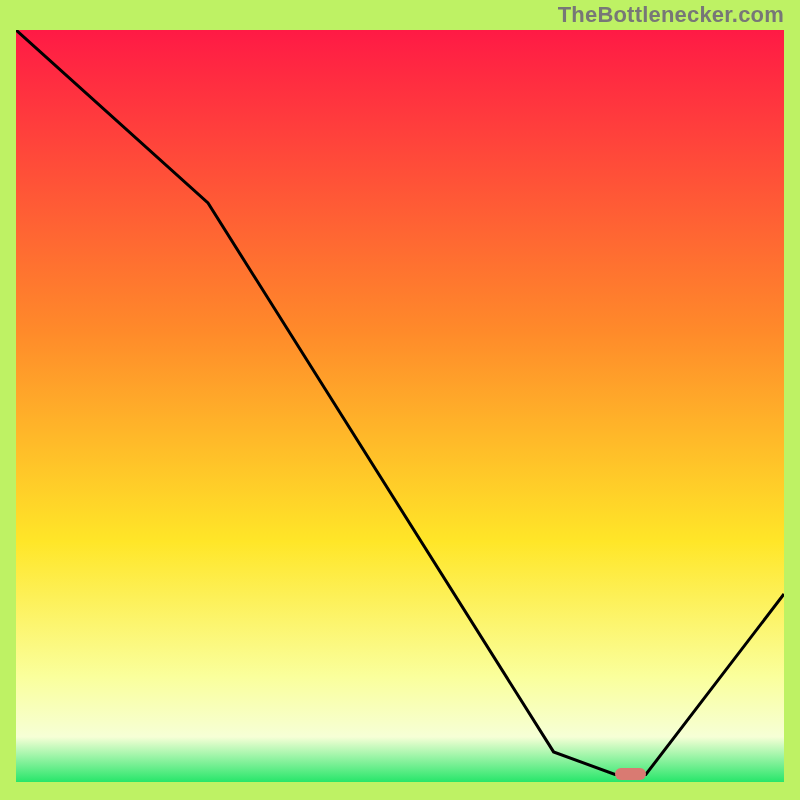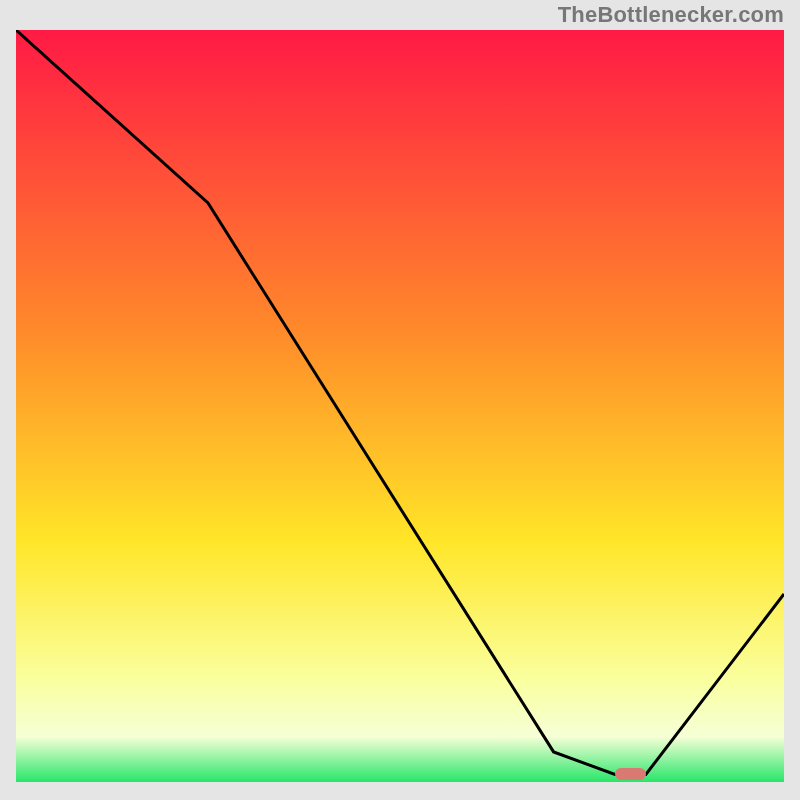--- a/index.html
+++ b/index.html
@@ -6,21 +6,21 @@
     margin: 0;
     padding: 0;
     width: 800px;
     height: 800px;
     background: #000;
     font-family: Arial, Helvetica, sans-serif;
   }
   .outer {
     width: 800px;
     height: 800px;
-    background: #e5e5e5;
+    background: #bef264;
     position: relative;
   }
   .attribution {
     position: absolute;
     top: 2px;
     right: 16px;
     color: #777;
     font-size: 22px;
     font-weight: bold;
     letter-spacing: 0.2px;

